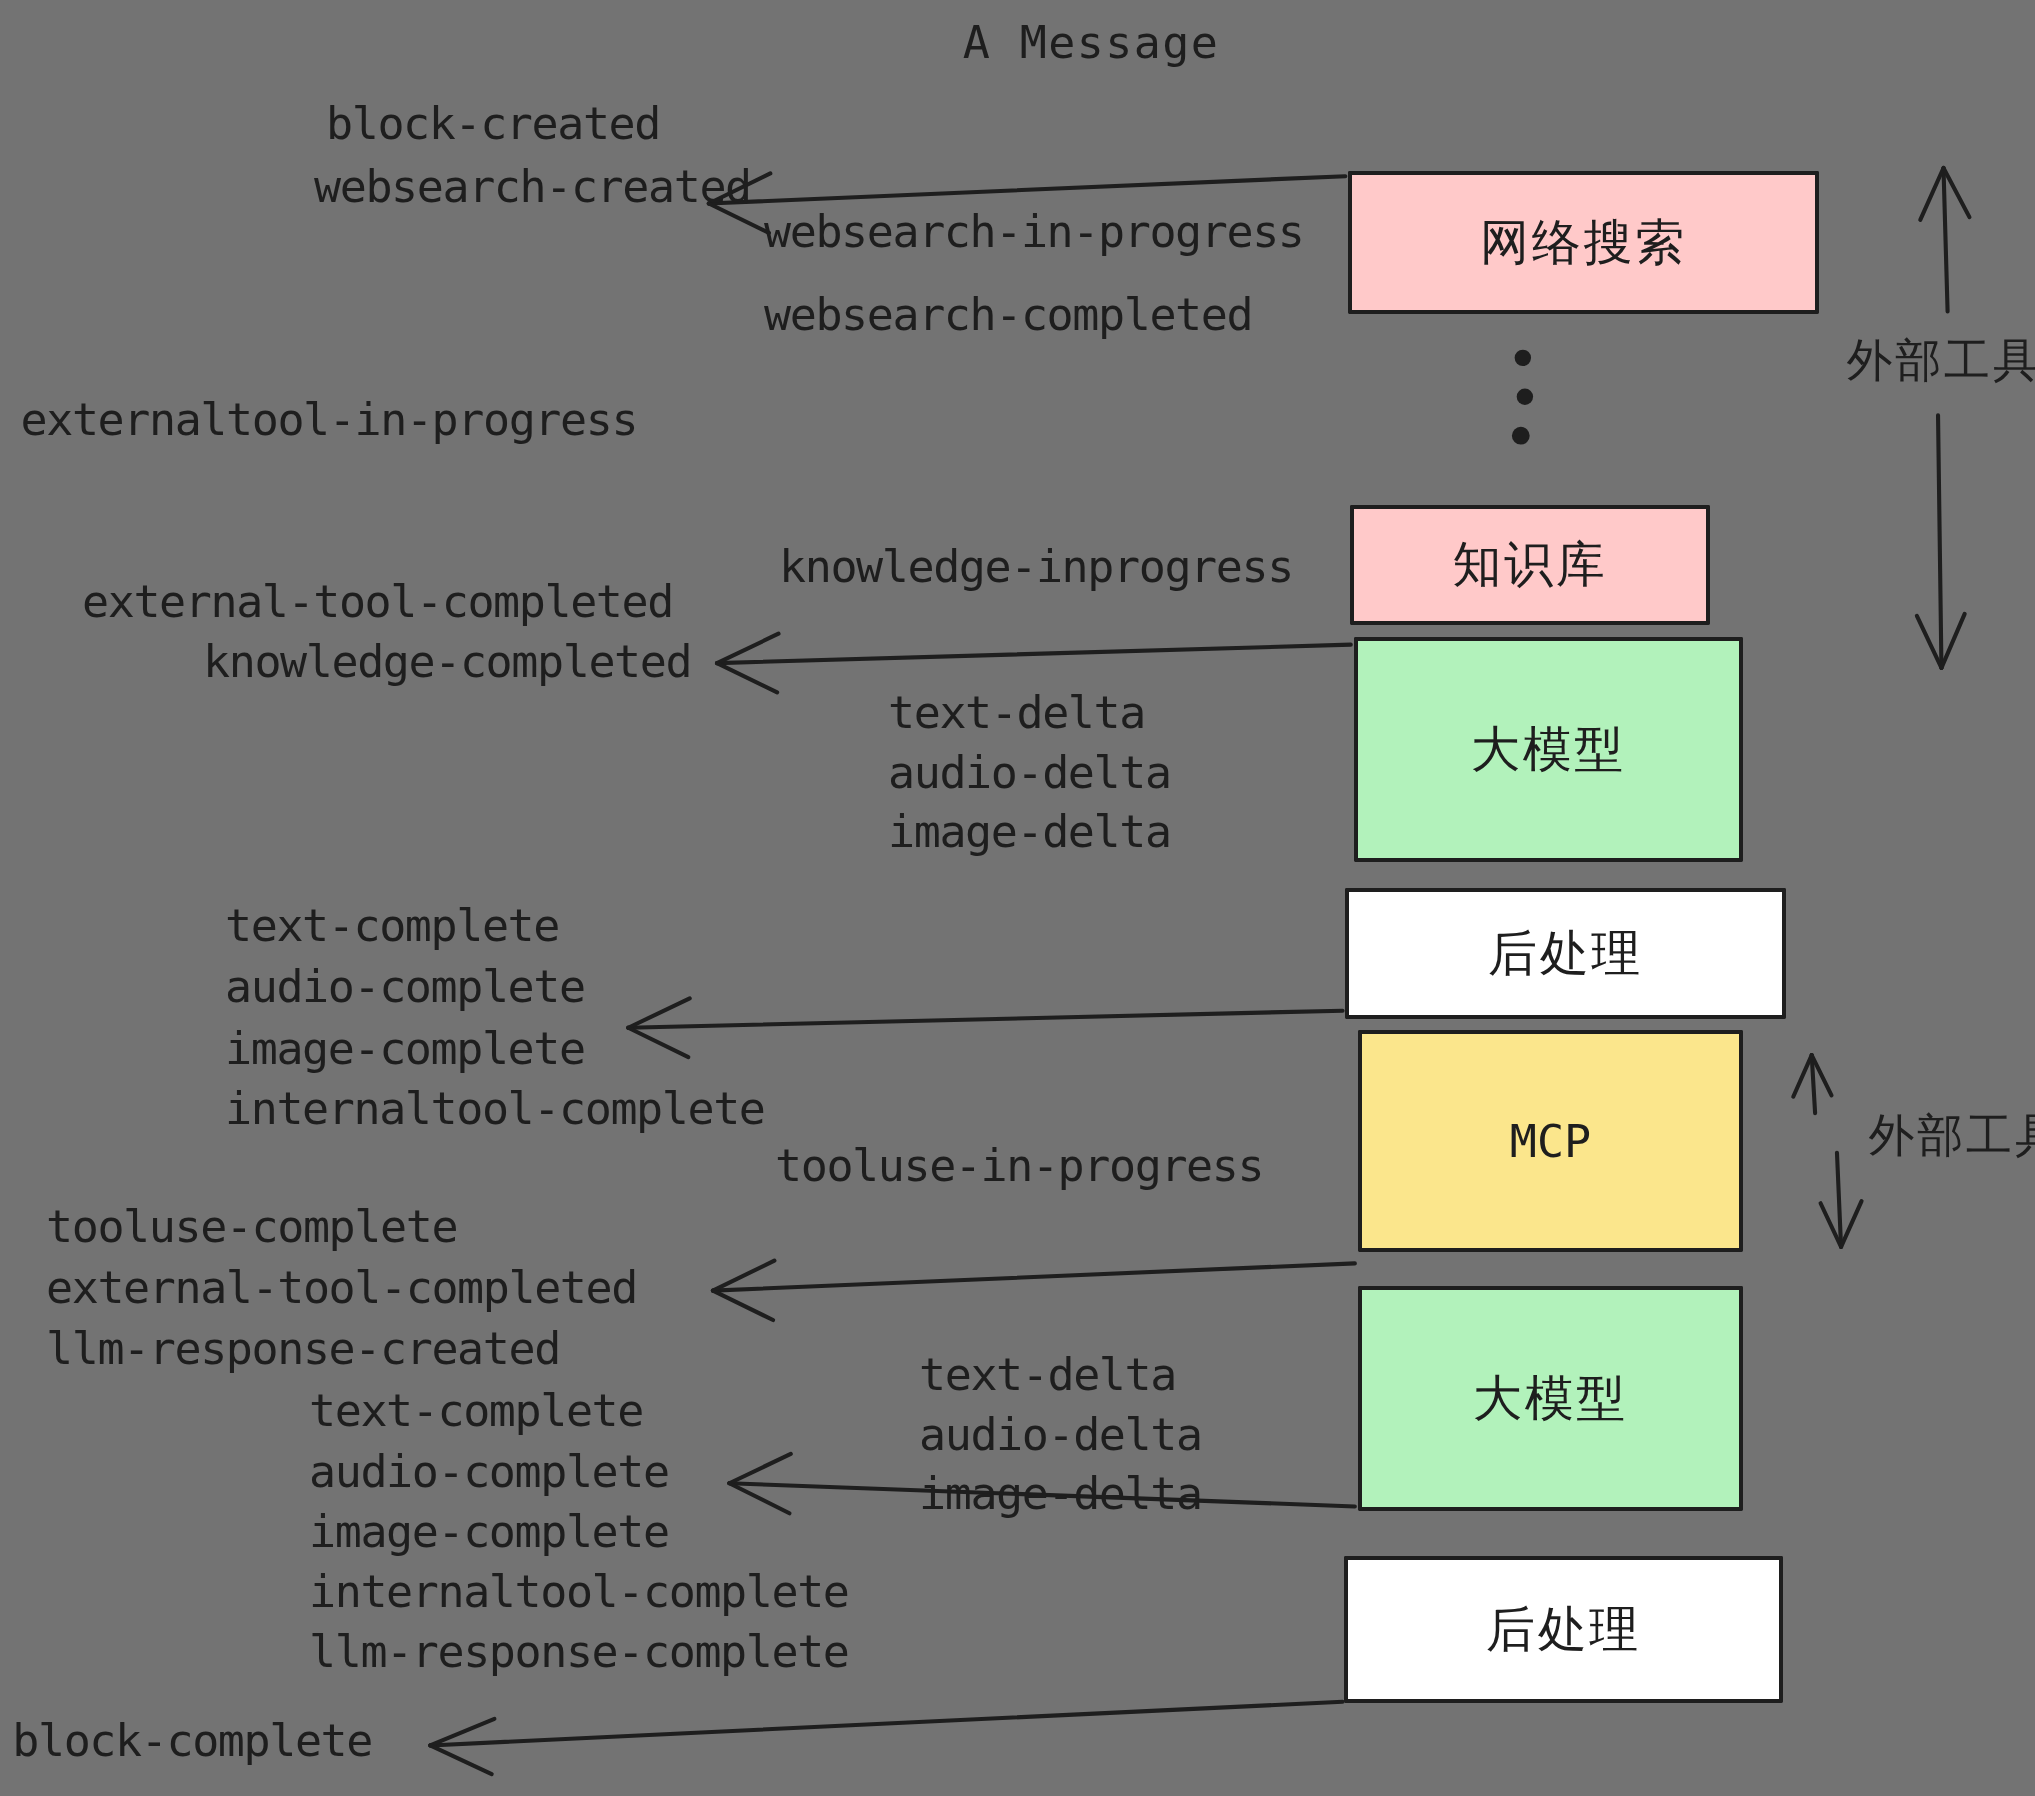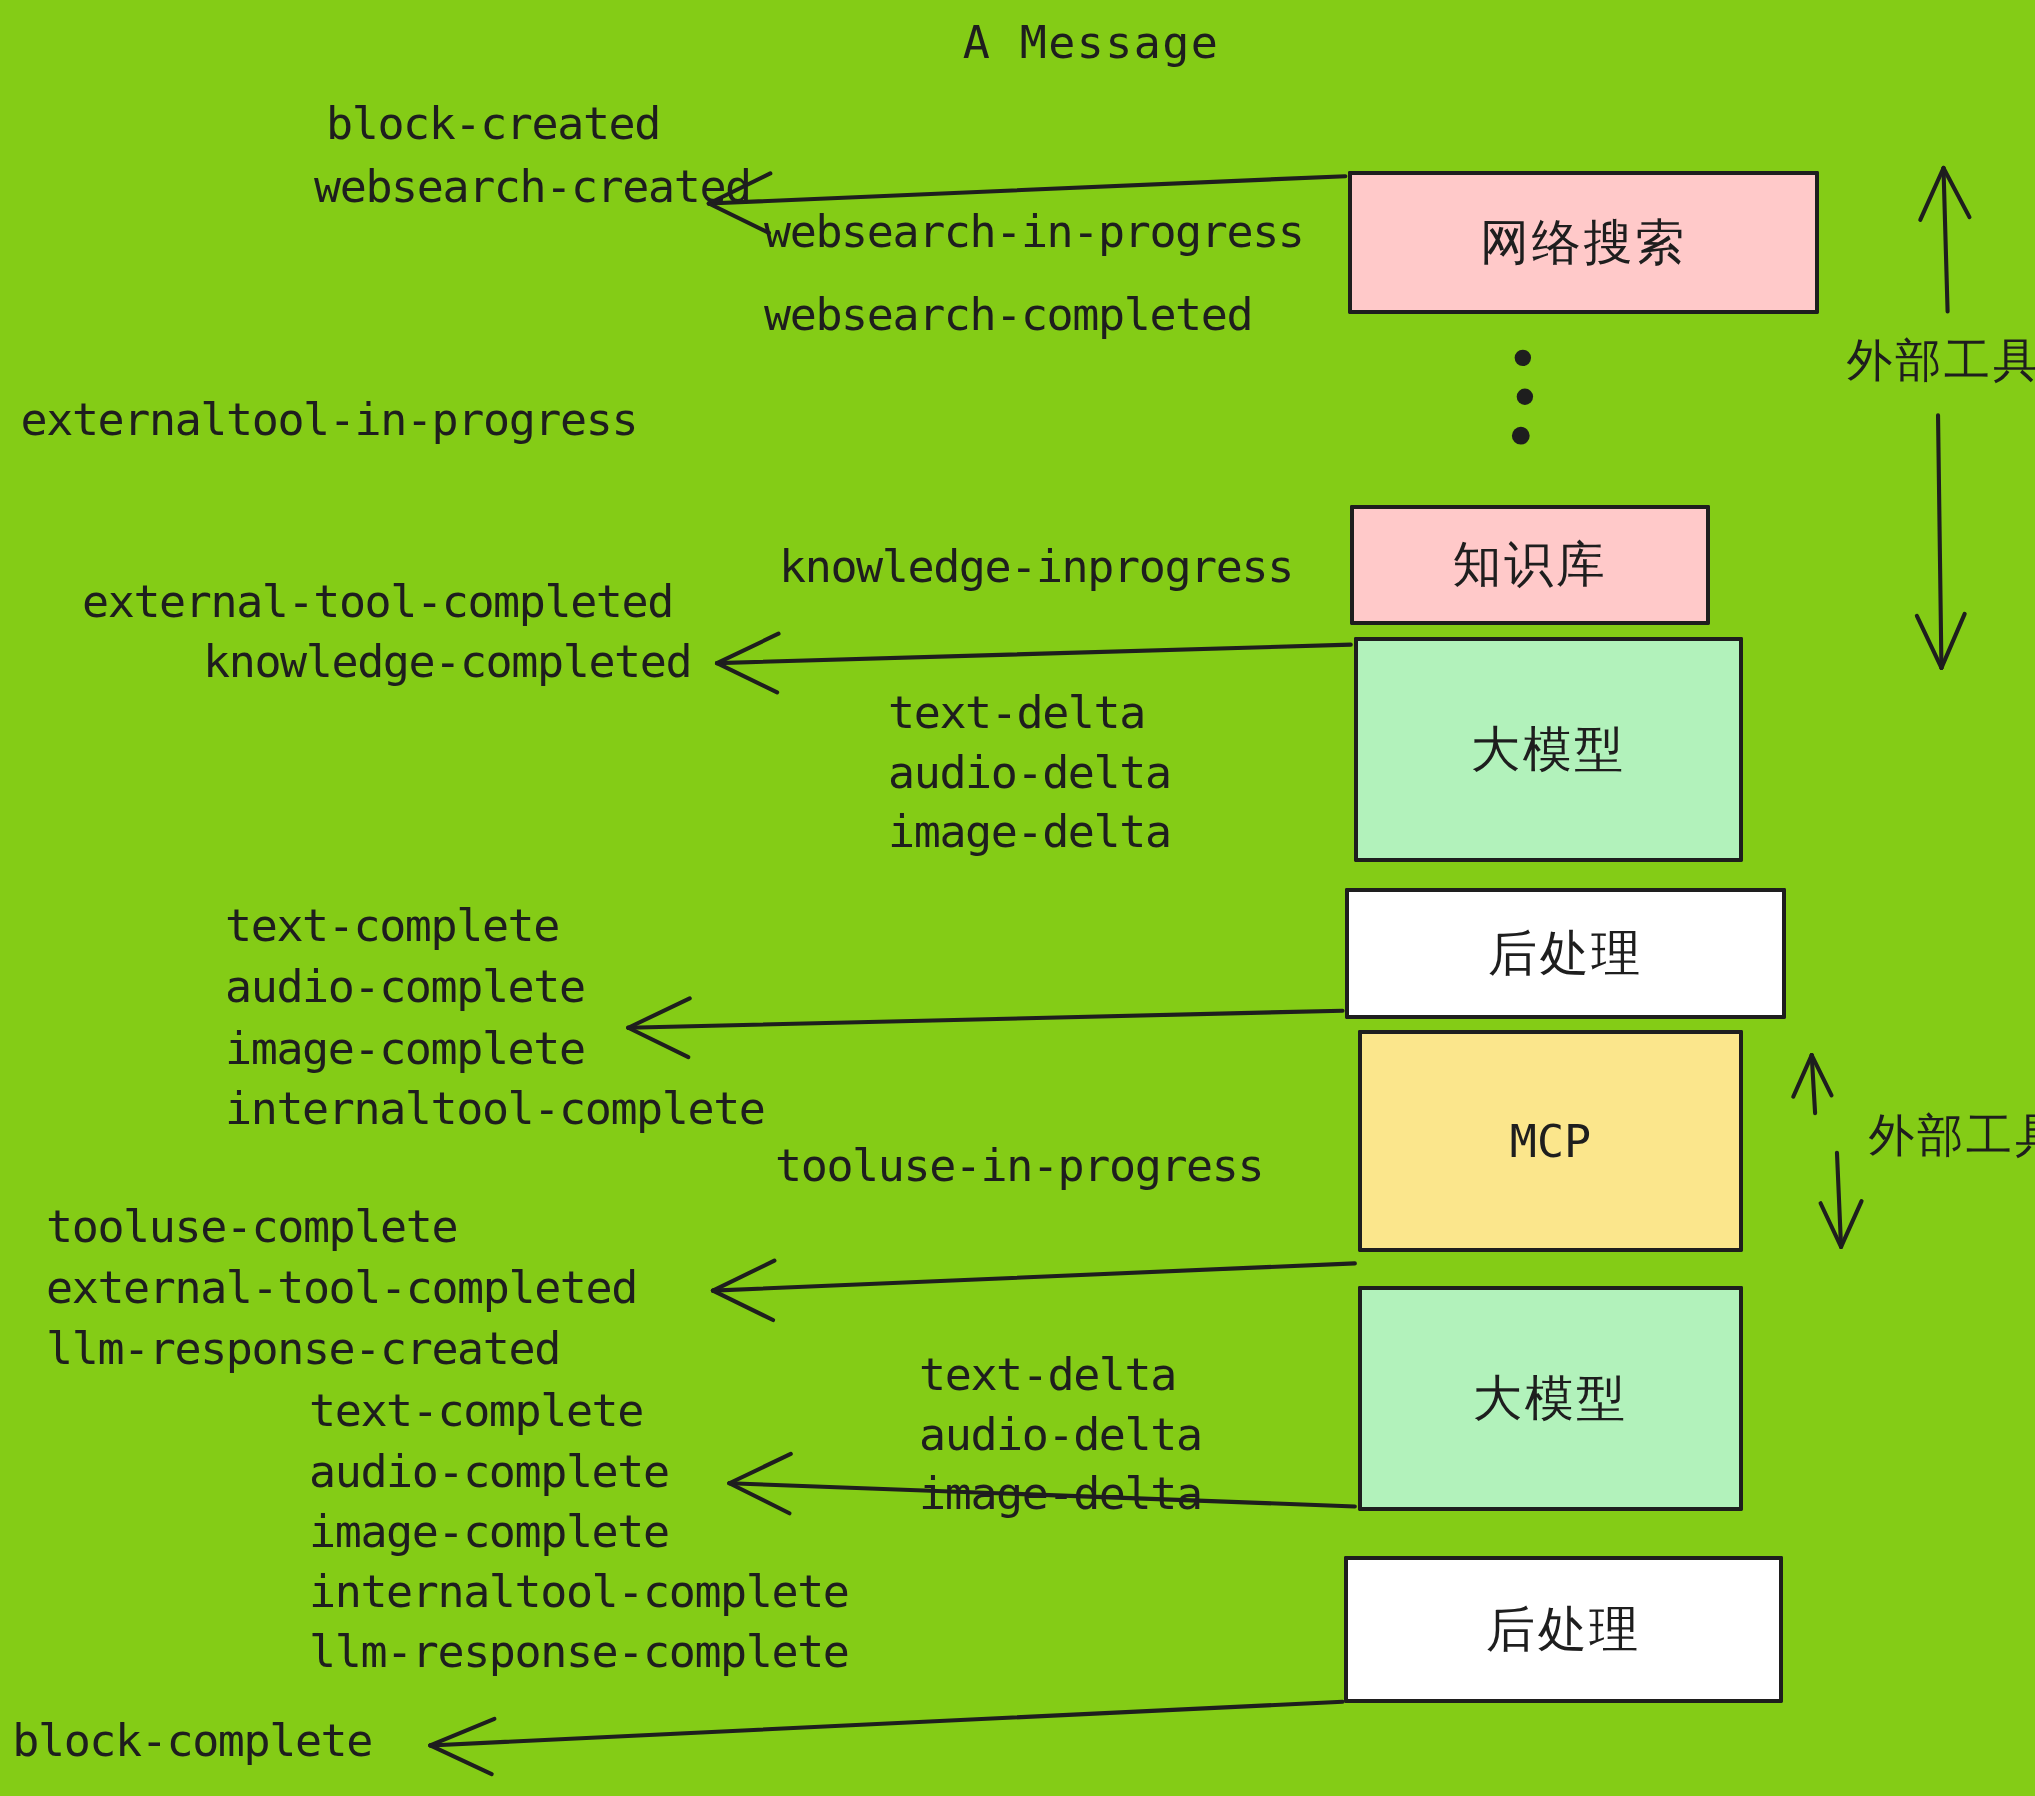--- a/index.html
+++ b/index.html
@@ -1,19 +1,19 @@
 <!DOCTYPE html>
 <html style="font-size:11px"><head>
 <meta charset="utf-8">
 <style>
   html,body{margin:0;padding:0;background:#fff;}
   #canvas{
     position:relative;
     width:2035px;height:1796px;
-    background:#84cc16;
+    background:#737373;
     font-family:"DejaVu Sans Mono", monospace;
     color:#1e1e1e;
     overflow:hidden;
   }
   .ev{
     position:absolute;
     font-size:45px;
     line-height:1;
     white-space:nowrap;
     transform:translateY(-50%);

